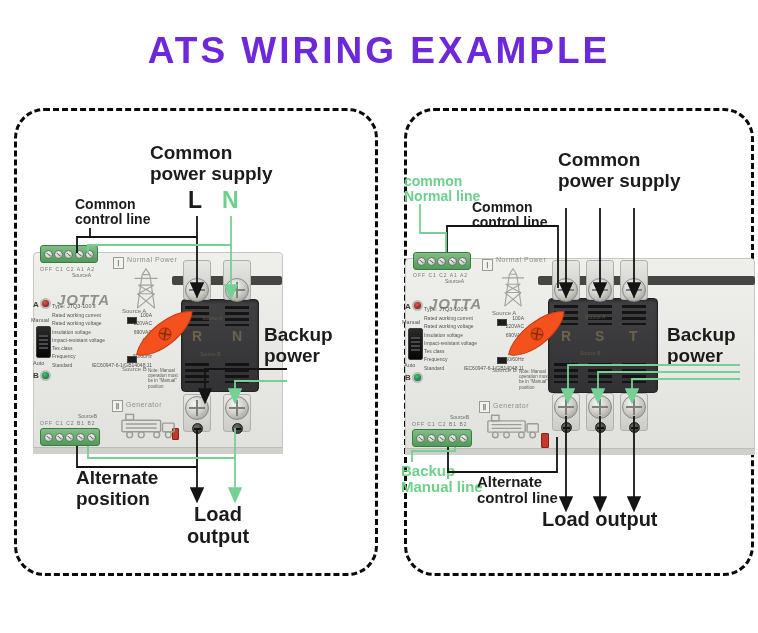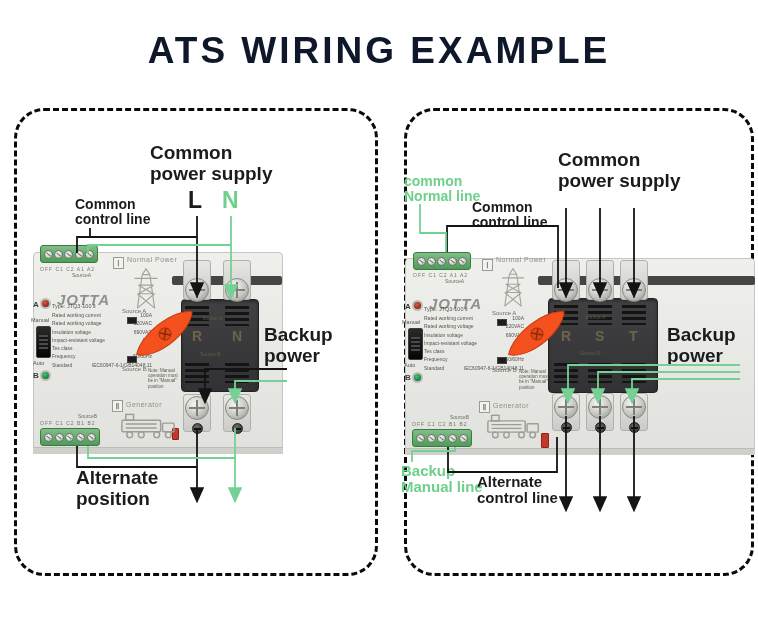--- a/index.html
+++ b/index.html
@@ -7,21 +7,21 @@
     --green-wire:#74d193;
     --ink:#1b1b1b;
     --body1:#efefec;
     --body2:#e1e1de;
   }
   *{margin:0;padding:0;box-sizing:border-box;}
   html,body{background:#ffffff;}
   .page{position:relative;width:758px;height:633px;background:#fff;overflow:hidden;
         font-family:"Liberation Sans",sans-serif;}
   .title{position:absolute;left:0;right:0;top:30px;text-align:center;
-         font-size:37px;font-weight:700;letter-spacing:3px;color:#0f172a;}
+         font-size:37px;font-weight:700;letter-spacing:3px;color:#6d28d9;}
   .panel{position:absolute;border:3px dashed #0a0a0a;border-radius:30px;background:#fff;}
   
   .lbl{position:absolute;font-weight:700;color:var(--ink);line-height:1.08;white-space:nowrap;}
   .lbl.big{font-size:19px;}
   .lbl.mid{font-size:14px;}
   .lbl.mid2{font-size:15px;}
   .lbl.ln{font-size:23px;}
   .lbl.load{font-size:20px;text-align:center;}
   .lbl.green{color:var(--green-text);}
   
@@ -222,20 +222,24 @@
       <div>control line</div>
   </div>
   <div class="lbl big" style="left:264px;top:325px;">
     <div>Backup</div>
       <div>power</div>
   </div>
   <div class="lbl big" style="left:76px;top:468px;">
     <div>Alternate</div>
       <div>position</div>
   </div>
+  <div class="lbl load" style="left:186px;top:504px;width:64px;">
+    <div>Load</div>
+      <div>output</div>
+  </div>
 
   <div class="panel" style="left:404px;top:108px;width:350px;height:468px;"></div>
 
   <div>
     <div class="devbody" style="left:405px;top:258px;width:350px;height:193px;"></div>
     <div class="rail" style="left:405px;top:448px;width:350px;height:7px;"></div>
     <div class="busbar" style="left:538px;top:276px;width:217px;height:9px;"></div>
 
     <div class="gblock" style="left:413px;top:252px;width:58px;height:18px;">
       <span class="gsc"></span>
@@ -383,20 +387,21 @@
       <div>power</div>
   </div>
   <div class="lbl mid2 green" style="left:401px;top:463px;">
     <div>Backup</div>
       <div>Manual line</div>
   </div>
   <div class="lbl mid2" style="left:477px;top:474px;">
     <div>Alternate</div>
       <div>control line</div>
   </div>
+  <div class="lbl load" style="left:542px;top:509px;">Load output</div>
 
   <svg class="overlay" width="758" height="633" viewBox="0 0 758 633">
     <defs>
       <marker id="ab" markerWidth="9" markerHeight="8" refX="1" refY="4" orient="auto">
         <path d="M0,0 L9,4 L0,8 Z" fill="#141414"></path>
       </marker>
       <marker id="ag" markerWidth="9" markerHeight="8" refX="1" refY="4" orient="auto">
         <path d="M0,0 L9,4 L0,8 Z" fill="#74d193"></path>
       </marker>
     </defs>

